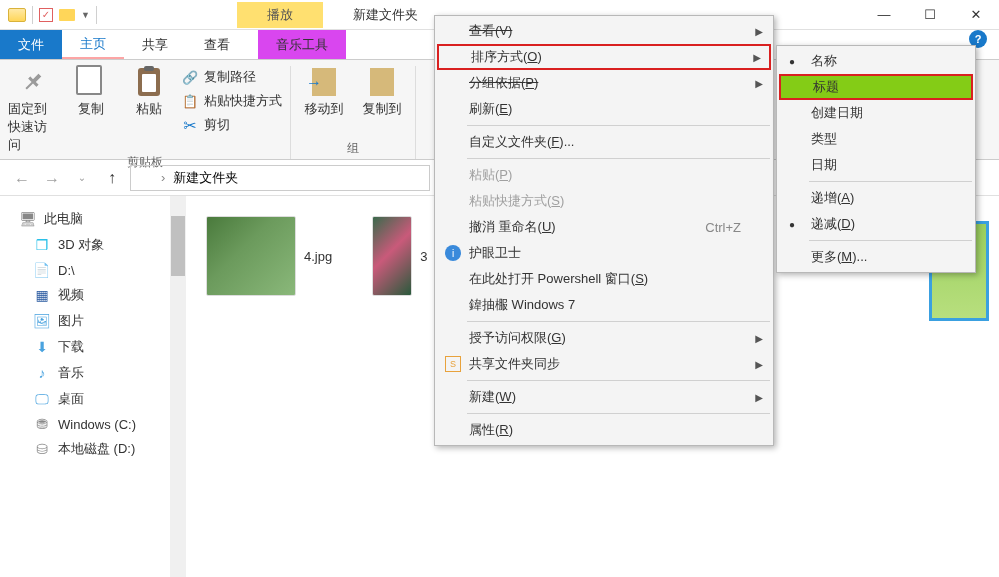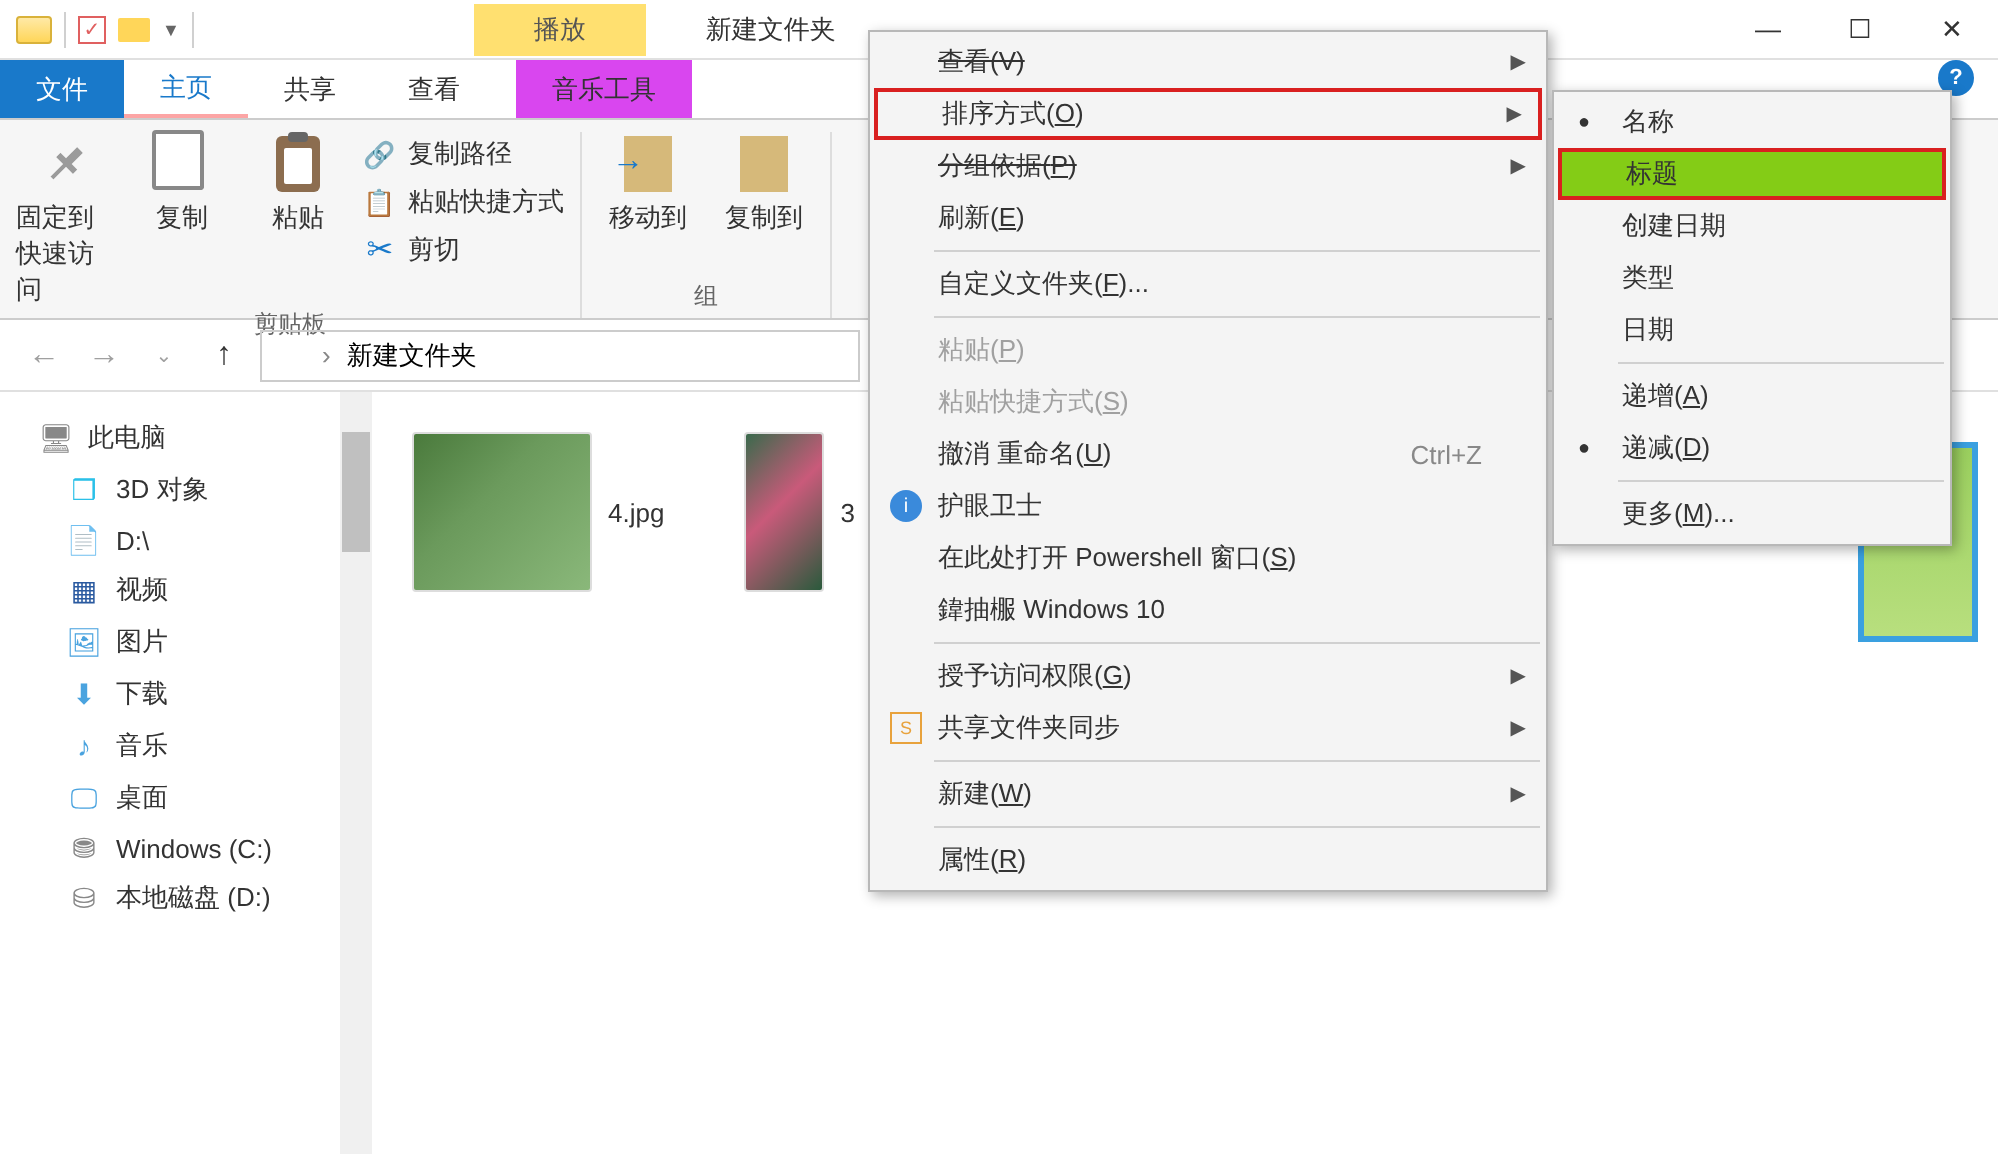--- a/index.html
+++ b/index.html
@@ -284,21 +284,21 @@
     <span class="shortcut">Ctrl+Z</span>
   </div>
   <div class="cm-item">
     <span class="pre-ico" style="background:#3a8adb;color:#fff;border-radius:50%;font-size:10px;">i</span>
     <span>护眼卫士</span>
   </div>
   <div class="cm-item">
     <span>在此处打开 Powershell 窗口(<span class="underline">S</span>)</span>
   </div>
   <div class="cm-item">
-    <span>鍏抽棴 Windows 10</span>
+    <span>鍏抽棴 Windows 7</span>
   </div>
   <div class="cm-sep"></div>
   <div class="cm-item">
     <span>授予访问权限(<span class="underline">G</span>)</span>
     <span class="arrow">▶</span>
   </div>
   <div class="cm-item">
     <span class="pre-ico" style="color:#e8a23c;border:1px solid #e8a23c;font-size:9px;">S</span>
     <span>共享文件夹同步</span>
     <span class="arrow">▶</span>

